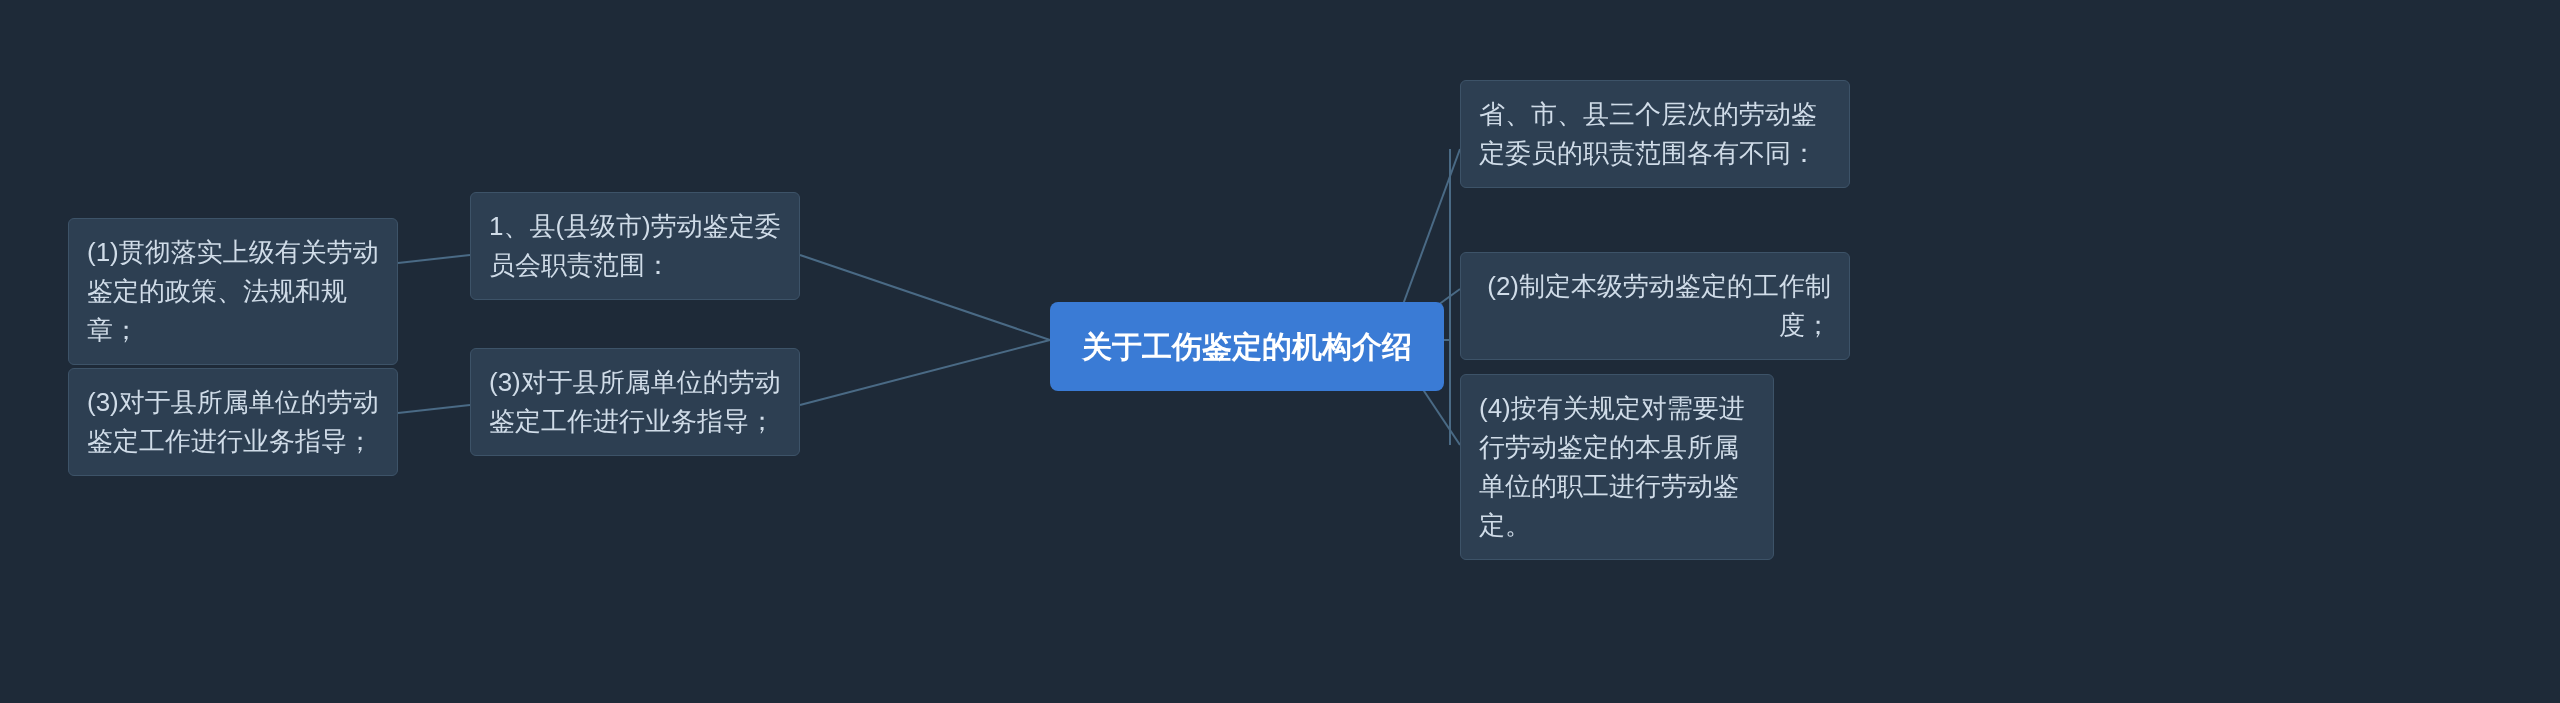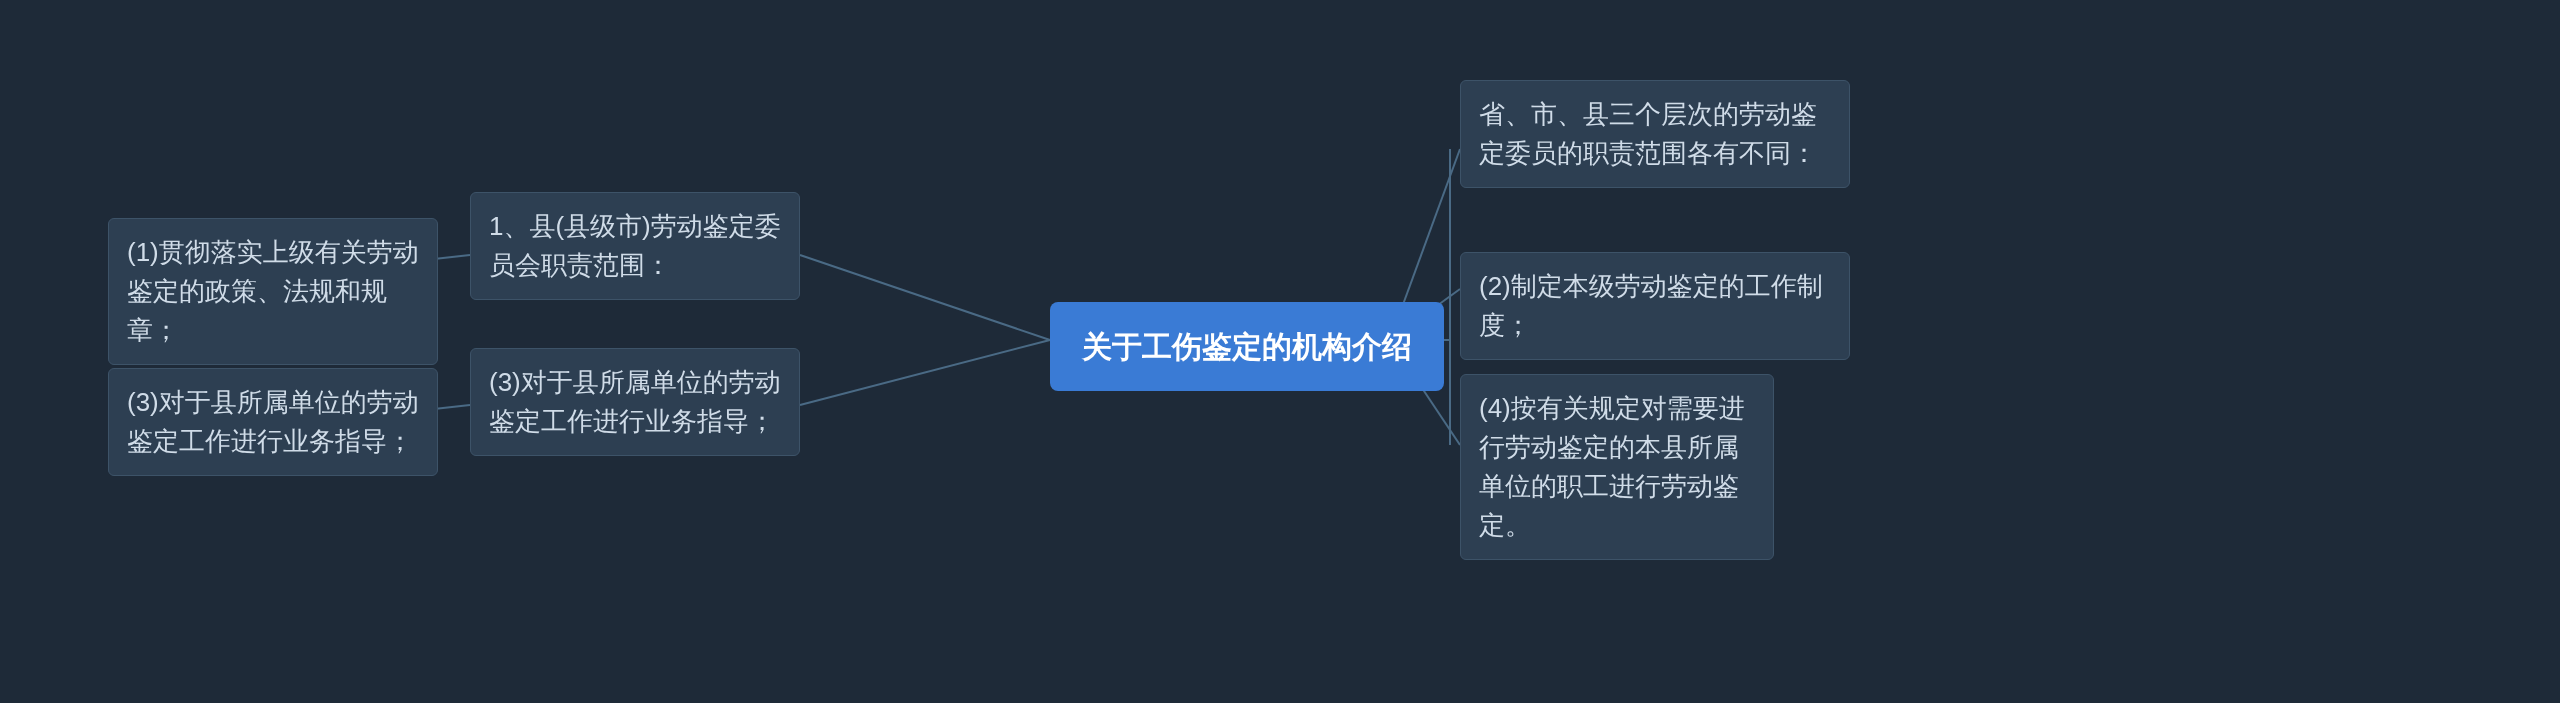--- a/index.html
+++ b/index.html
@@ -57,21 +57,20 @@
     }
 
     .node-right {
       background: #2d3f52;
       border: 1px solid #3d5368;
     }
 
     .node-left {
       background: #2d3f52;
       border: 1px solid #3d5368;
-      margin-left: 40px;
     }
   </style>
 </head>
 <body>
 
 <div class="mind-map-container">
   <svg class="connectors">
 
     <line x1="398" y1="263" x2="470" y2="255" stroke="#4a6a85" stroke-width="2"></line>
 
@@ -94,16 +93,16 @@
   <div class="node node-left" style="left:68px; top:368px; width:330px;">(3)对于县所属单位的劳动鉴定工作进行业务指导；</div>
 
   <div class="node node-mid" style="left:470px; top:192px; width:330px;">1、县(县级市)劳动鉴定委员会职责范围：</div>
 
   <div class="node node-mid" style="left:470px; top:348px; width:330px;">(3)对于县所属单位的劳动鉴定工作进行业务指导；</div>
 
   <div class="node node-center" style="left:1050px; top:302px;">关于工伤鉴定的机构介绍</div>
 
   <div class="node node-right" style="left:1460px; top:80px; width:390px;">省、市、县三个层次的劳动鉴定委员的职责范围各有不同：</div>
 
-  <div class="node node-right" style="left:1460px; top:252px; width:390px;">(2)制定本级劳动鉴定的工作制度；</div>
+  <div class="node node-right" style="left:1460px; top:252px; width:390px;text-align:right;">(2)制定本级劳动鉴定的工作制度；</div>
 
   <div class="node node-right" style="left:1460px; top:374px; width:314px;">(4)按有关规定对需要进行劳动鉴定的本县所属单位的职工进行劳动鉴定。</div>
 </div>
 
 </body></html>

